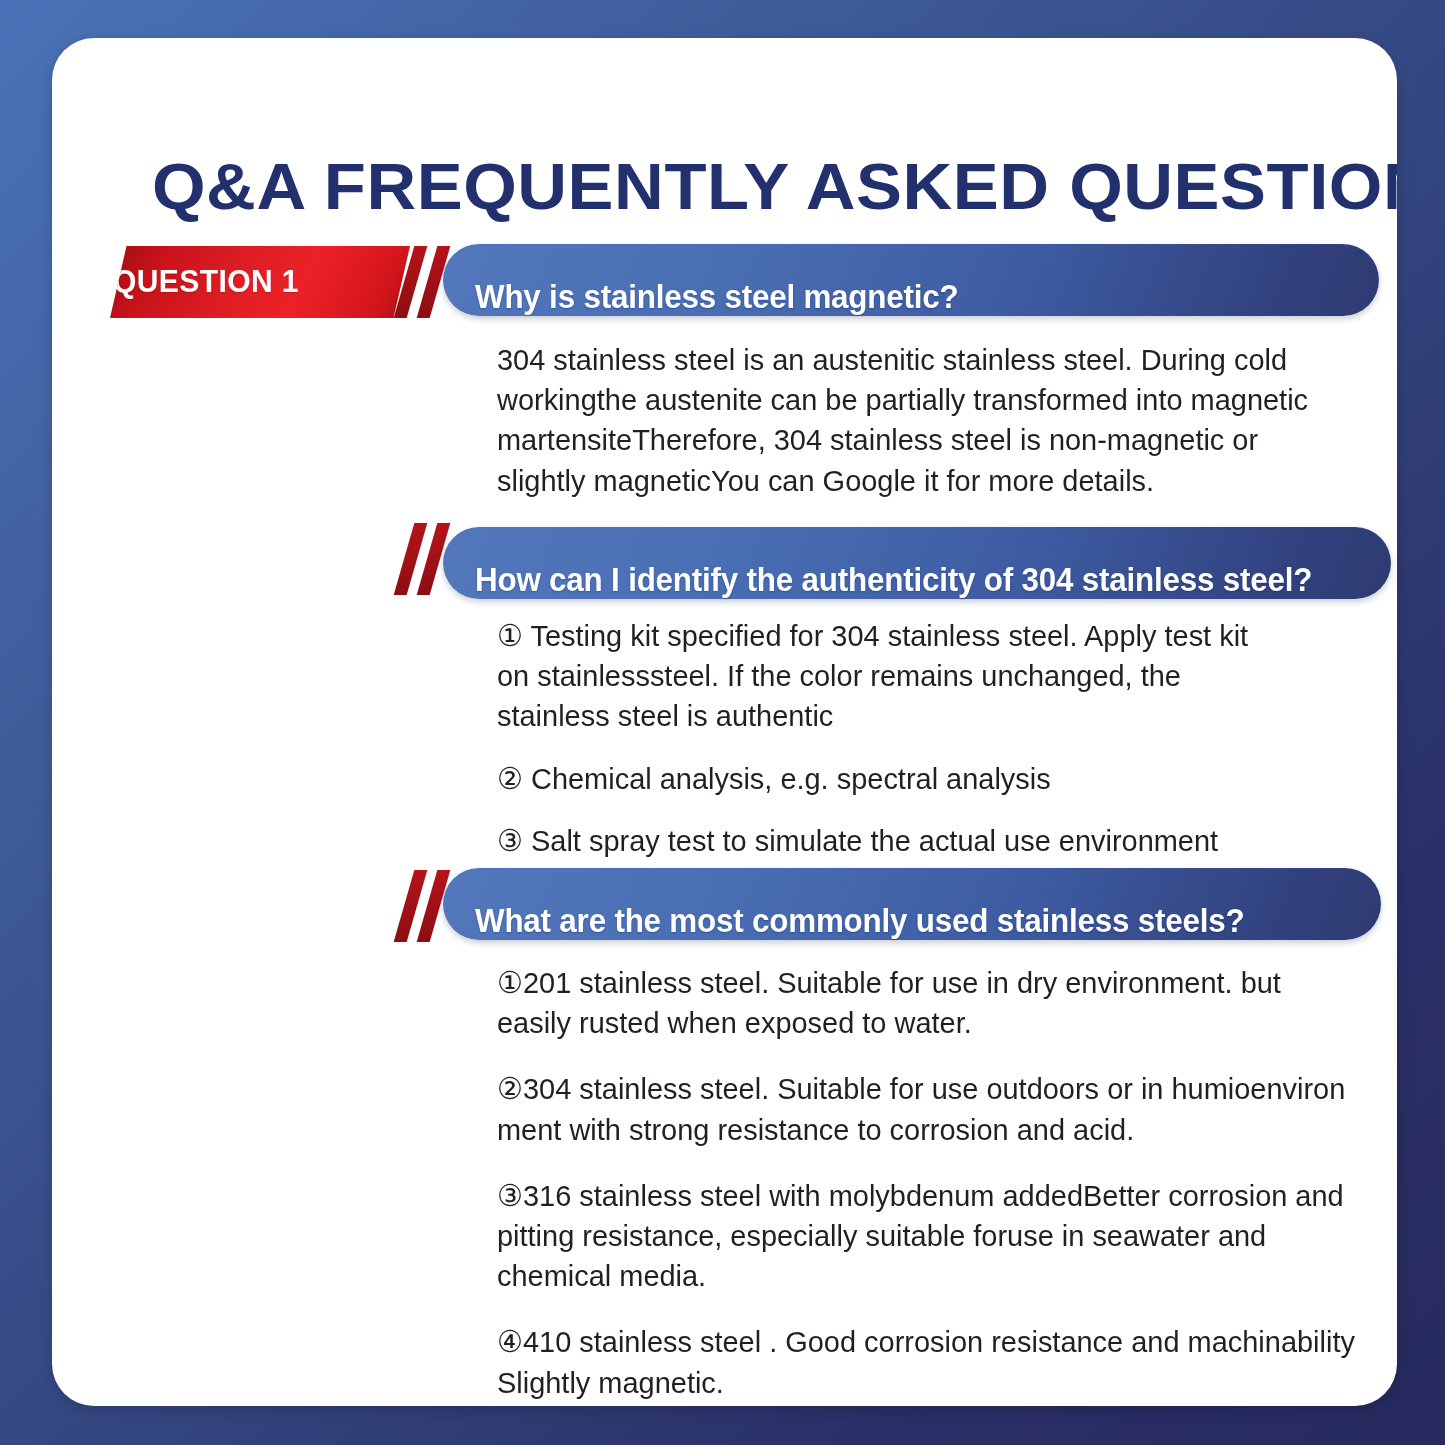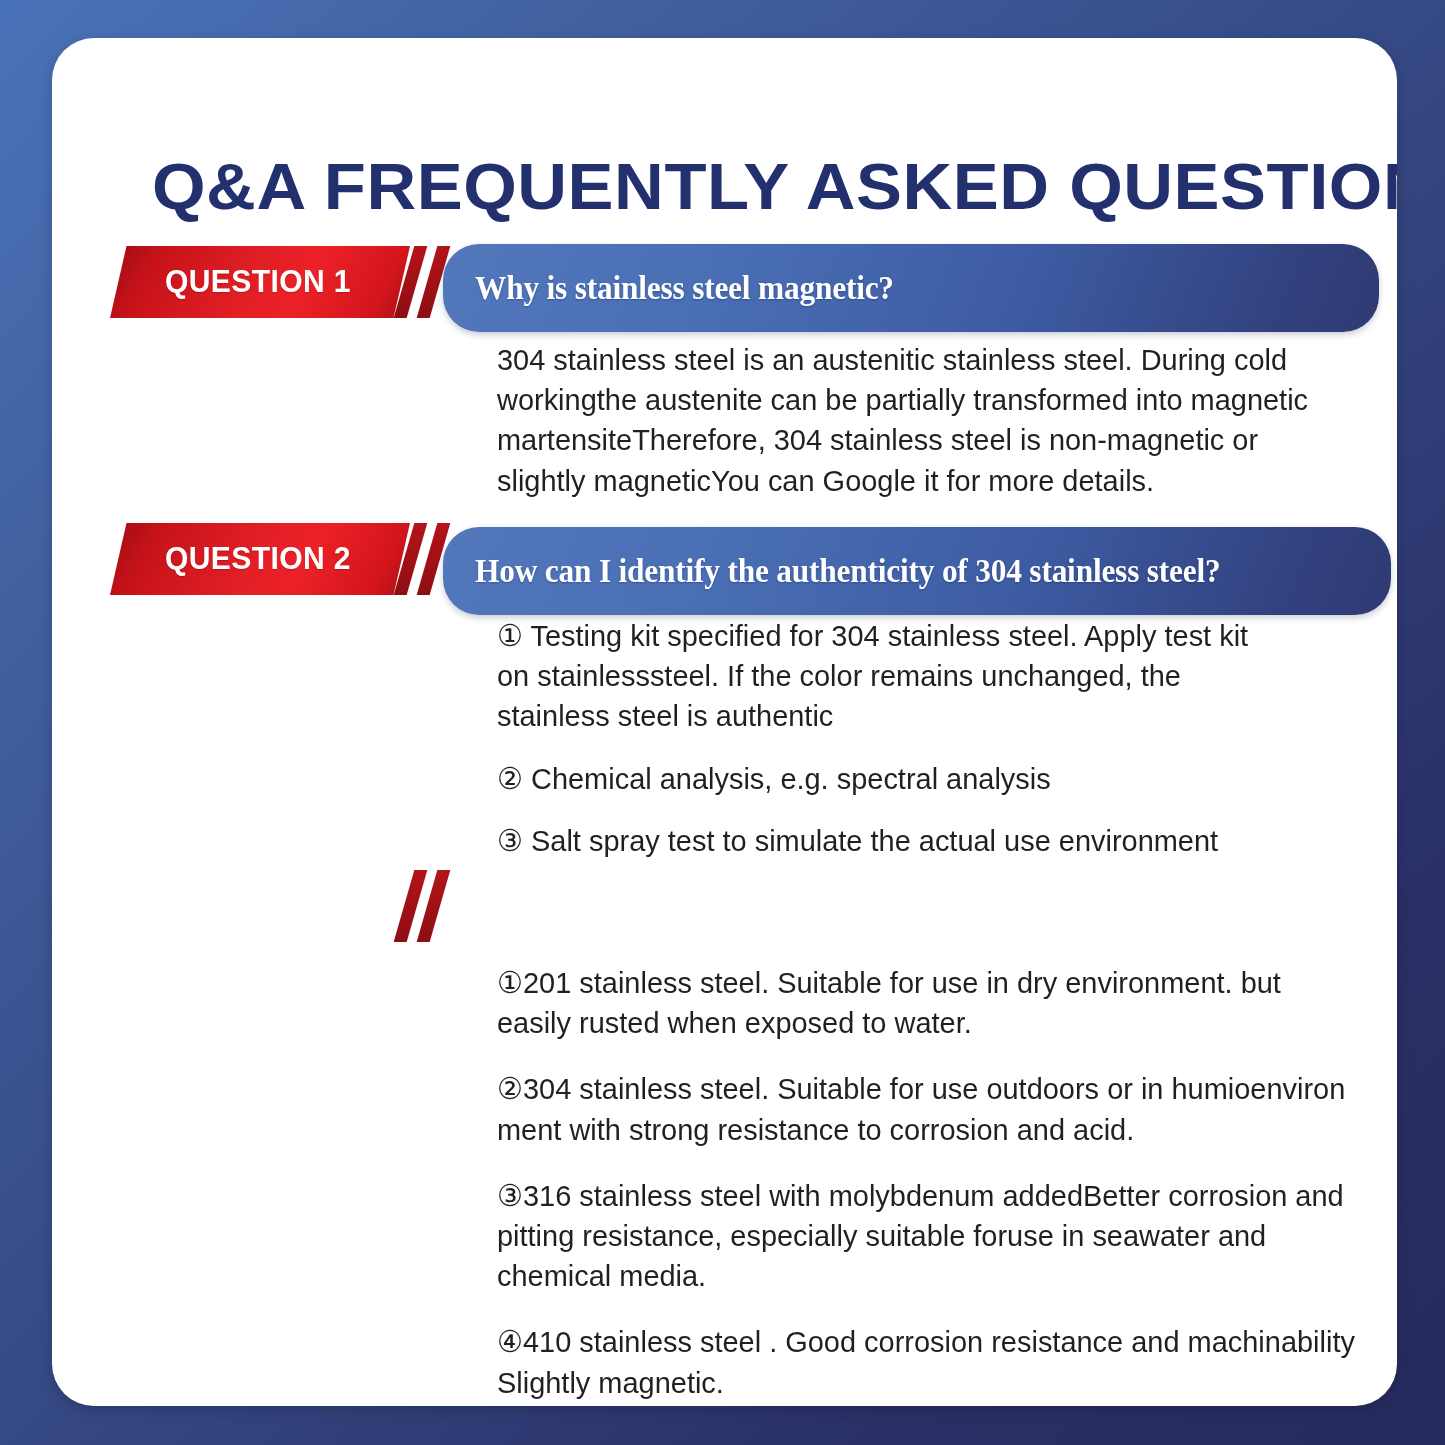--- a/index.html
+++ b/index.html
@@ -62,21 +62,20 @@
   .qtag {
     position: absolute;
     left: 58px;
     top: 0;
     width: 300px;
     height: 72px;
     background: linear-gradient(118deg, #9d0d13 0%, #c8121a 16%, #e01f25 46%, #ec2127 64%, #d3151c 88%, #a80f15 100%);
     clip-path: polygon(5.5% 0%, 100% 0%, 94.5% 100%, 0% 100%);
     display: flex;
     align-items: center;
-    justify-content: center;
     box-sizing: border-box;
     padding-right: 4px;
   }
   .qtag-label {
     color: #ffffff;
     font-size: 31px;
     font-weight: 700;
     letter-spacing: 0.4px;
     transform: scaleX(0.97);
     text-shadow: 0 1px 1px rgba(0,0,0,0.18);
@@ -93,29 +92,28 @@
     transform: skewX(-16deg);
   }
   .slash.s1 { left: 352px; }
   .slash.s2 { left: 375px; }
 
   
   .qpill {
     position: absolute;
     top: -2px;
     left: 391px;
-    height: 88px;
+    height: 72px;
     border-radius: 36px;
     background: linear-gradient(112deg, #5277bb 0%, #4a6fb5 28%, #3d5ba2 62%, #32427f 88%, #2e3a72 100%);
     display: flex;
-    align-items: center;
+    align-items: flex-end;
     box-sizing: border-box;
     padding: 0 30px 0 32px;
     box-shadow: 0 3px 6px rgba(20,30,70,0.22);
-    font-family: Liberation Serif, serif;
   }
   .qpill-text {
     color: #ffffff;
     font-size: 33px;
     font-weight: 700;
     letter-spacing: -0.2px;
     transform: scaleX(0.95);
     transform-origin: left center;
     white-space: nowrap;
     text-shadow: 0 1px 2px rgba(10,20,60,0.3);
@@ -159,39 +157,39 @@
       <div class="qpill" style="width:936px;">
         <span class="qpill-text">Why is stainless steel magnetic?</span>
       </div>
     </div>
 
     <div class="answer" style="top:302px;width:870px;">
       <p>304 stainless steel is an austenitic stainless steel. During cold workingthe austenite can be partially transformed into magnetic martensiteTherefore, 304 stainless steel is non-magnetic or slightly magneticYou can Google it for more details.</p>
     </div>
 
     <div class="qrow" style="top:485px;">
-      <div class="qtag">
-        <span class="qtag-label">QUESTION 2</span>
-      </div>
       <div class="slash s1"></div>
       <div class="slash s2"></div>
       <div class="qpill" style="width:948px;margin-top:6px;">
         <span class="qpill-text">How can I identify the authenticity of 304 stainless steel?</span>
       </div>
     </div>
 
     <div class="answer tight" style="top:578px;width:800px;">
       <p>① Testing kit specified for 304 stainless steel. Apply test kit on stainlesssteel. If the color remains unchanged, the stainless steel is authentic</p>
       <p>② Chemical analysis, e.g. spectral analysis</p>
       <p>③ Salt spray test to simulate the actual use environment</p>
     </div>
 
     <div class="qrow" style="top:832px;">
       <div class="slash s1"></div>
       <div class="slash s2"></div>
+      <div class="qpill" style="width:938px;">
+        <span class="qpill-text">What are the most commonly used stainless steels?</span>
+      </div>
     </div>
 
     <div class="answer" style="top:925px;width:890px;">
       <p>①201 stainless steel. Suitable for use in dry environment. but easily rusted when exposed to water.</p>
       <p>②304 stainless steel. Suitable for use outdoors or in humioenviron ment  with strong resistance to corrosion and acid.</p>
       <p>③316 stainless steel with molybdenum addedBetter corrosion and pitting resistance, especially suitable foruse in seawater and chemical media.</p>
       <p>④410 stainless steel . Good corrosion resistance and machinability Slightly magnetic.</p>
     </div>
 
   </div>

